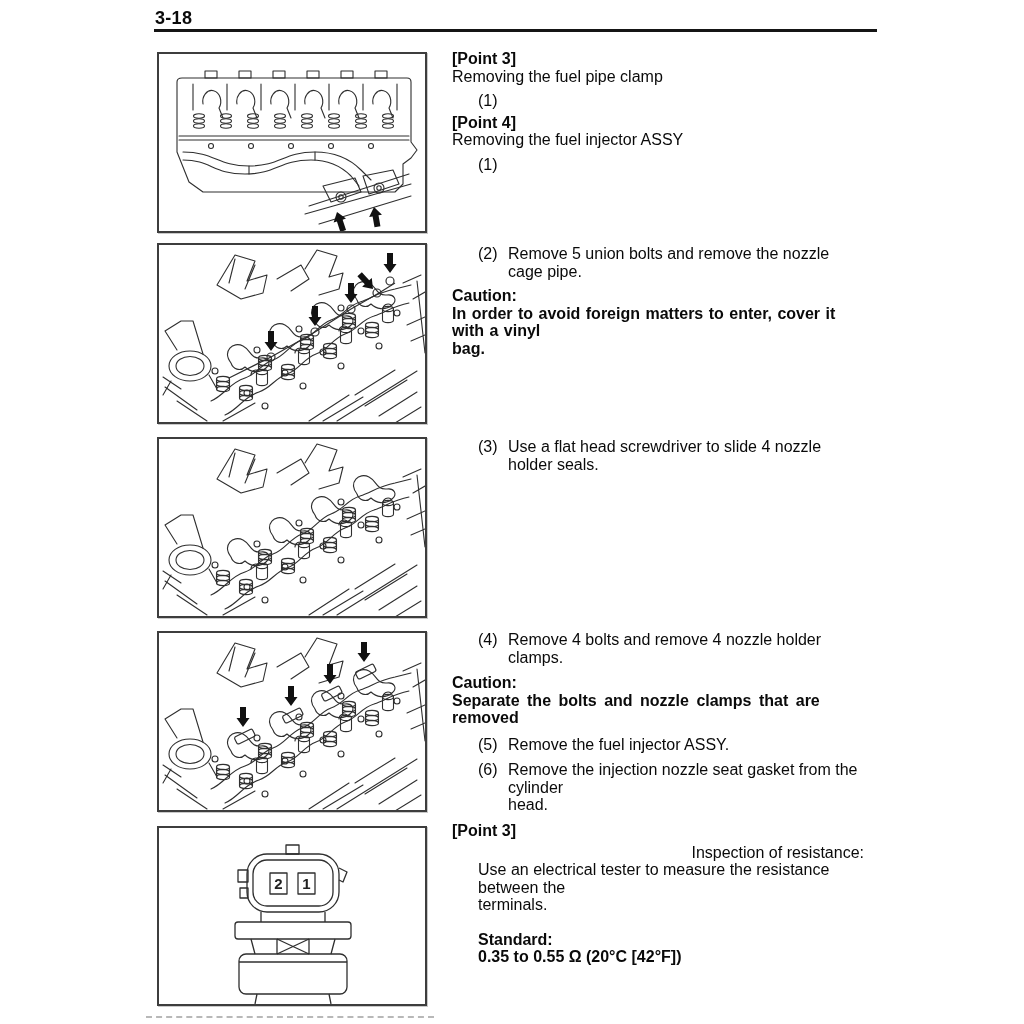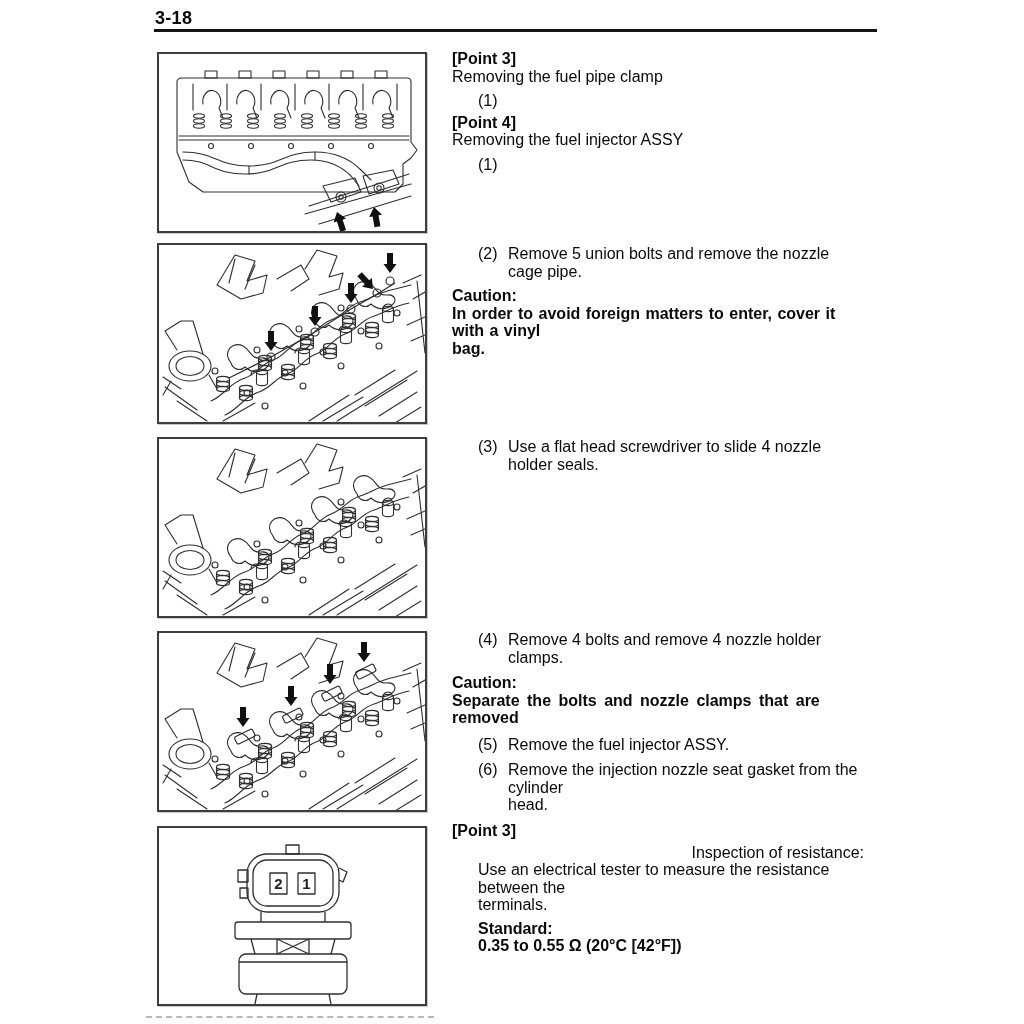--- a/index.html
+++ b/index.html
@@ -285,17 +285,17 @@
     <span class="t pre">Remove the injection nozzle seat gasket from the cylinder
 head.</span>
   </div>
 </div>
 
 <div class="tblk" style="top:822px;">
   <div class="b">[Point 3]</div>
   <div class="indent" style="margin-top:4px;text-align:right;">Inspection of resistance:</div>
   <div class="indent pre">Use an electrical tester to measure the resistance between the
 terminals.</div>
-  <div class="indent b" style="margin-top:6px;">Standard:</div>
+  <div class="indent b" style="margin-top:17px;">Standard:</div>
   <div class="indent b">0.35 to 0.55 Ω (20°C [42°F])</div>
 </div>
 
 <div class="dotline"></div>
 
 </body></html>

